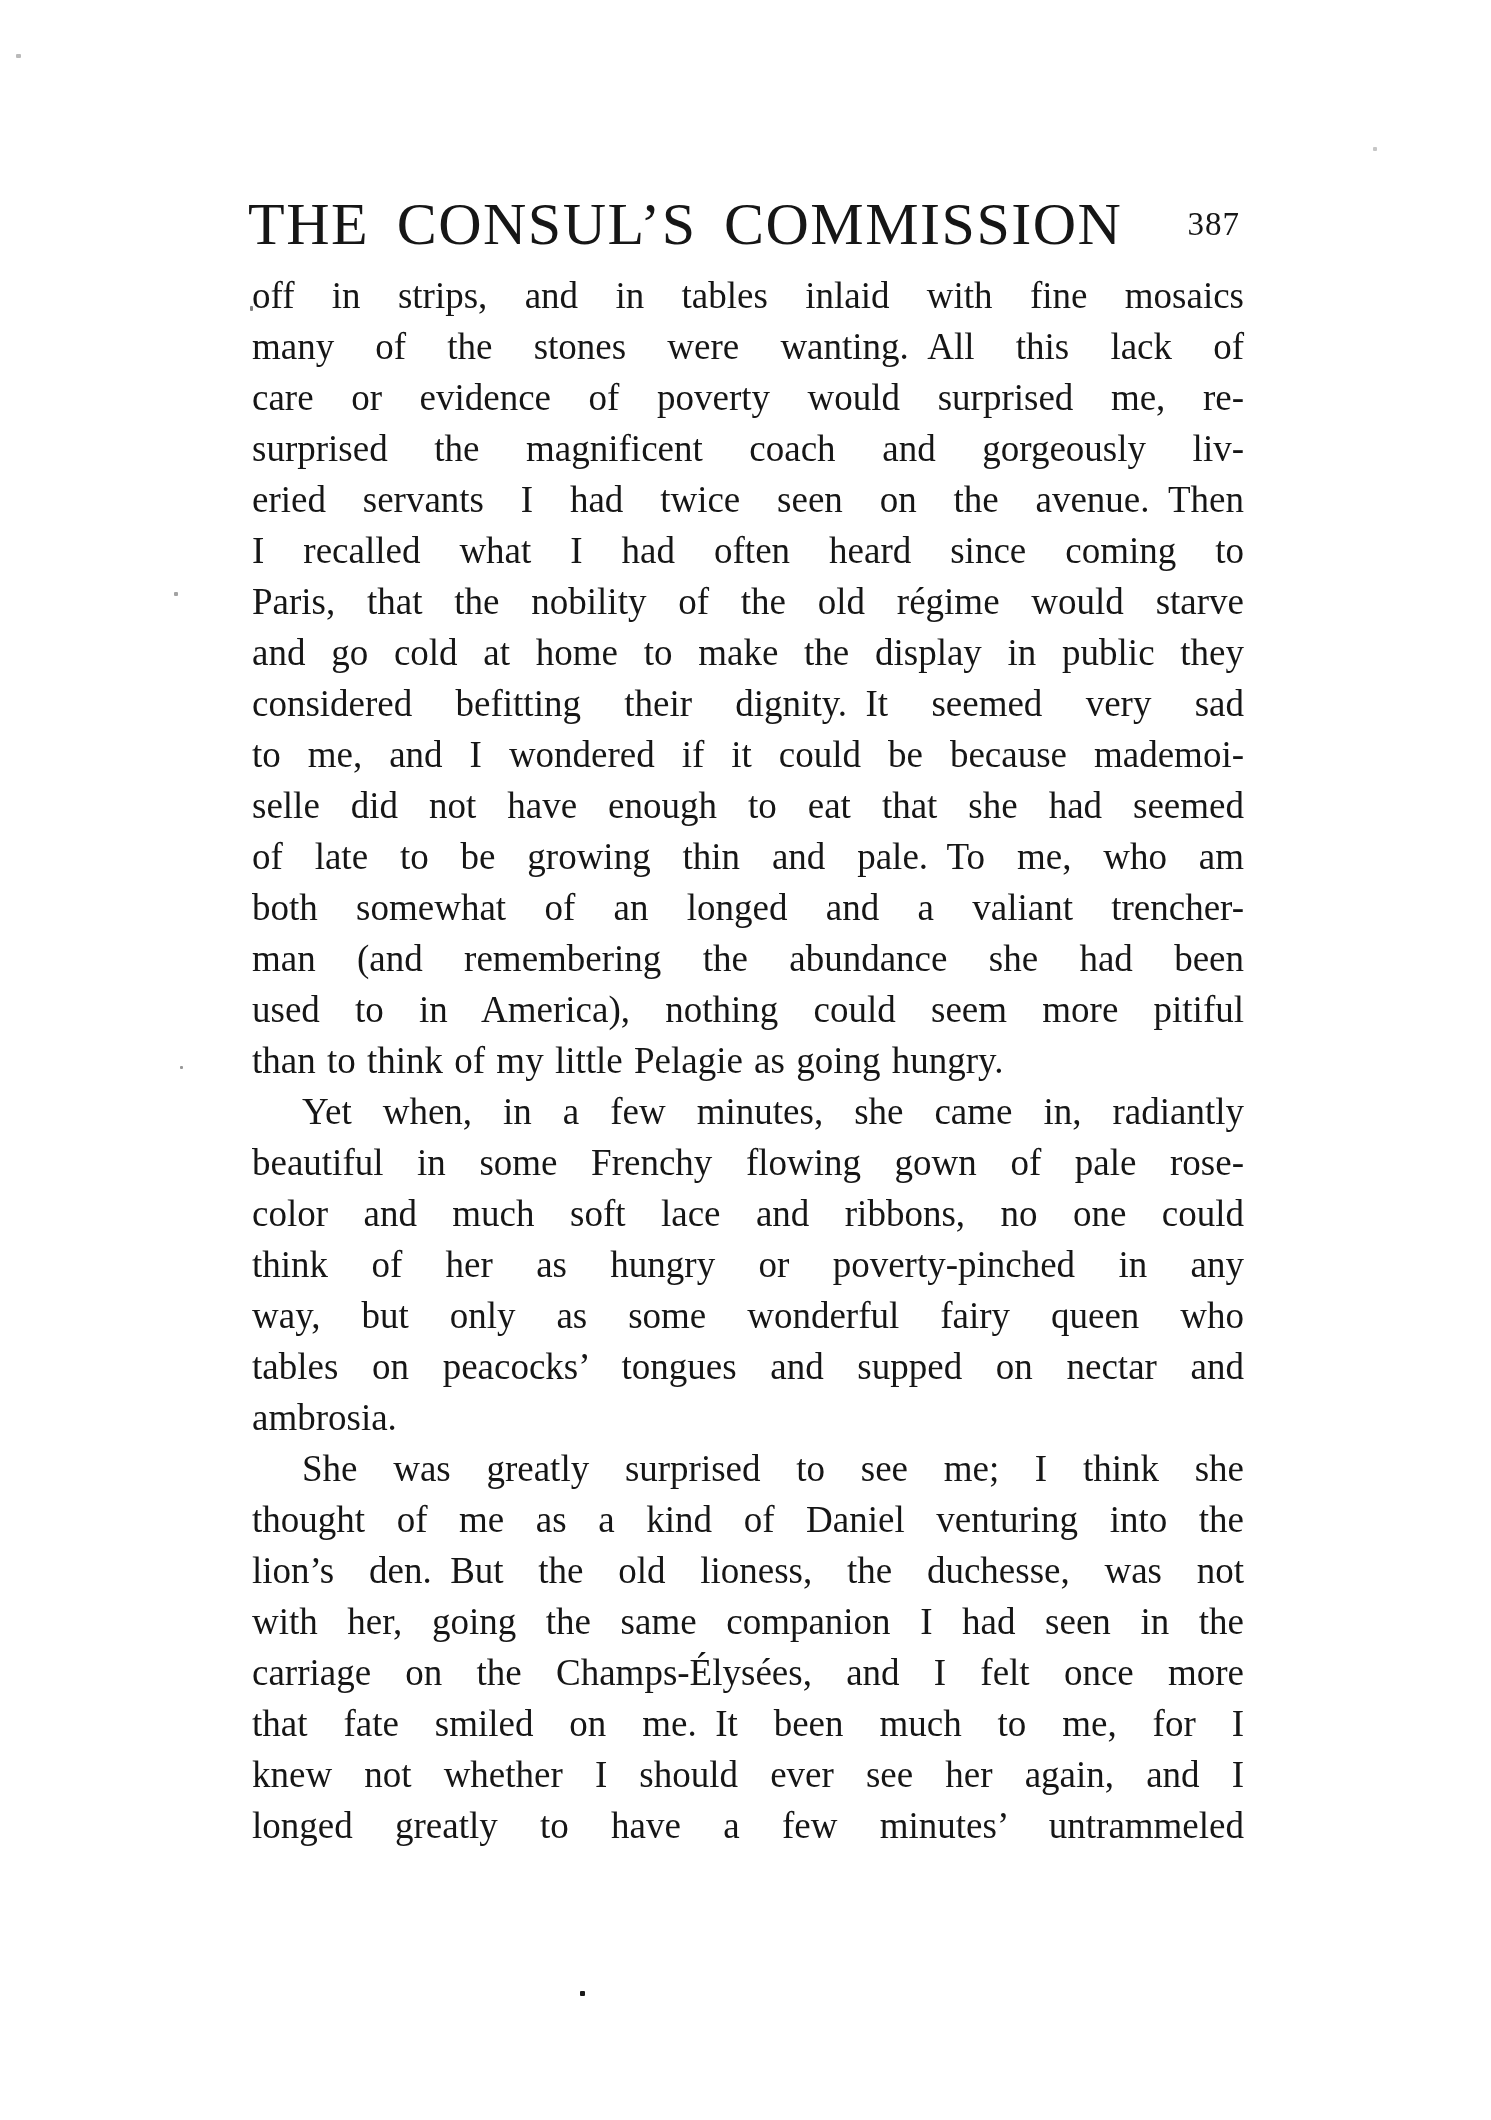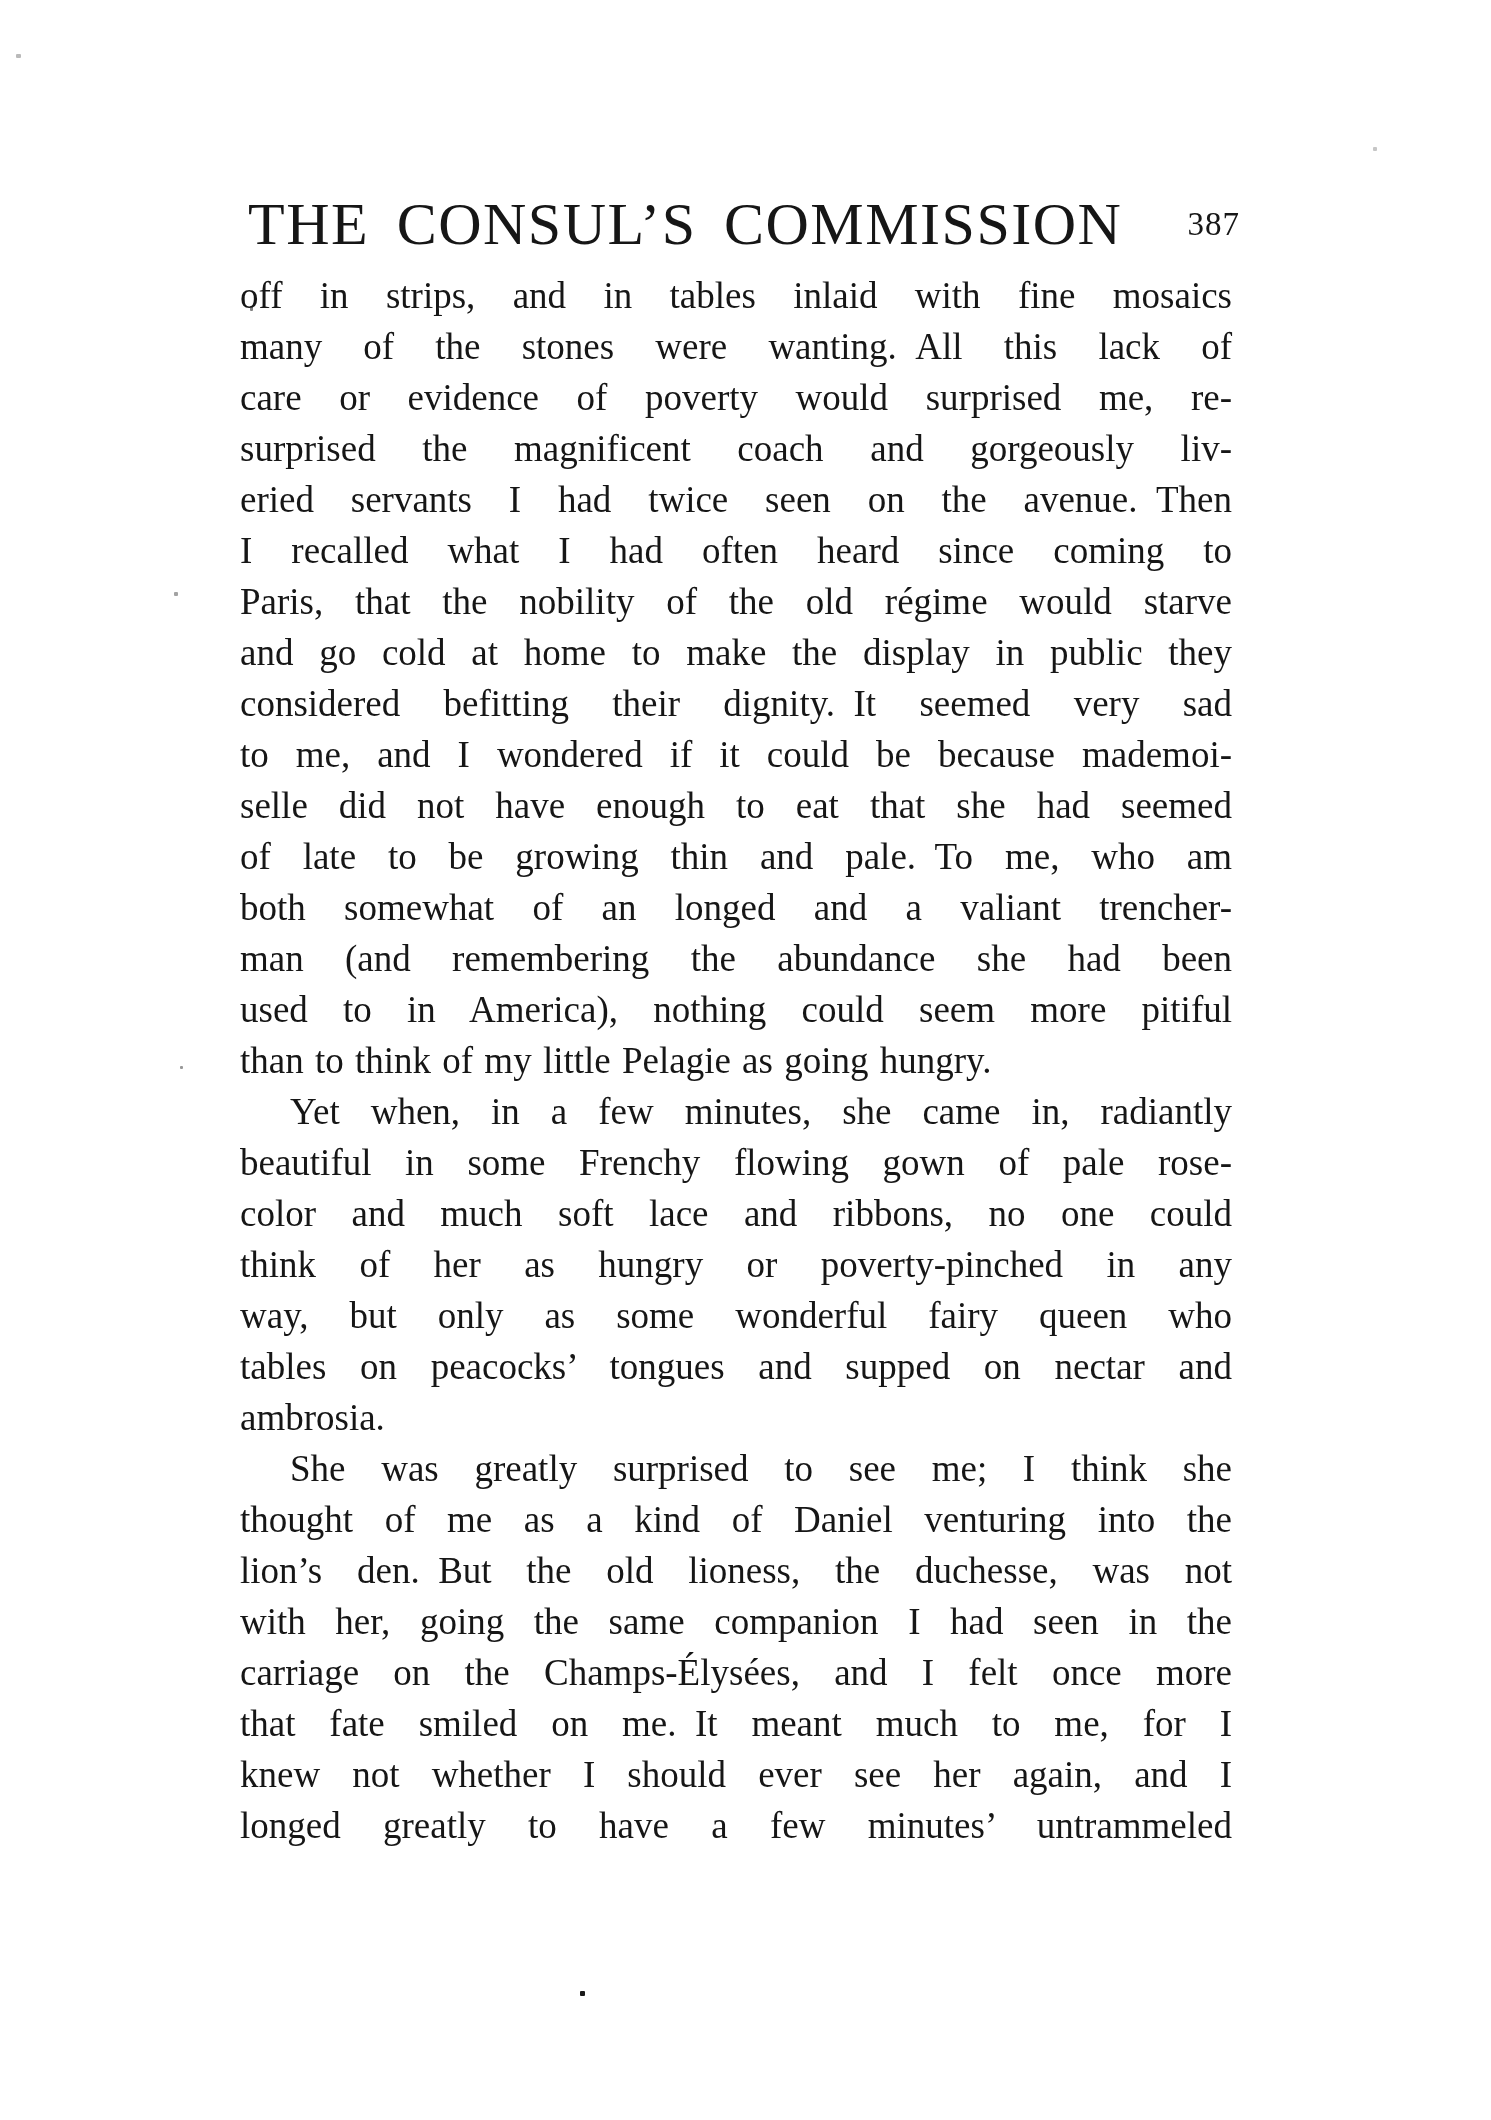--- a/index.html
+++ b/index.html
@@ -34,21 +34,21 @@
   .pagehead .pagenum {
     position: absolute;
     right: 0;
     top: 0;
     font-size: 33px;
     line-height: 48px;
     letter-spacing: 1px;
   }
   .bodytext {
     position: absolute;
-    left: 240px;
+    left: 252px;
     top: 270px;
     width: 992px;
   }
   .line {
     font-size: 37px;
     line-height: 51px;
     white-space: nowrap;
     text-align: justify;
     text-align-last: justify;
     word-spacing: 2px;
@@ -92,21 +92,21 @@
       <div class="line">color and much soft lace and ribbons, no one could</div>
       <div class="line">think of her as hungry or poverty-pinched in any</div>
       <div class="line">way, but only as some wonderful fairy queen who</div>
       <div class="line">tables on peacocks’ tongues and supped on nectar and</div>
       <div class="line noj">ambrosia.</div>
       <div class="line ind">She was greatly surprised to see me; I think she</div>
       <div class="line">thought of me as a kind of Daniel venturing into the</div>
       <div class="line">lion’s den. But the old lioness, the duchesse, was not</div>
       <div class="line">with her, going the same companion I had seen in the</div>
       <div class="line">carriage on the Champs-Élysées, and I felt once more</div>
-      <div class="line">that fate smiled on me. It meant much to me, for I</div>
+      <div class="line">that fate smiled on me. It been much to me, for I</div>
       <div class="line">knew not whether I should ever see her again, and I</div>
       <div class="line">longed greatly to have a few minutes’ untrammeled</div>
     </main>
 
   <div class="speck" style="left:580px; top:1991px; width:5px; height:5px;"></div>
   <div class="speck" style="left:250px; top:306px; width:3px; height:5px; opacity:.55;"></div>
   <div class="speck" style="left:174px; top:592px; width:4px; height:4px; opacity:.4;"></div>
   <div class="speck" style="left:180px; top:1066px; width:3px; height:3px; opacity:.45;"></div>
   <div class="speck" style="left:16px; top:54px; width:5px; height:4px; opacity:.3;"></div>
   <div class="speck" style="left:1373px; top:147px; width:4px; height:4px; opacity:.25;"></div>

